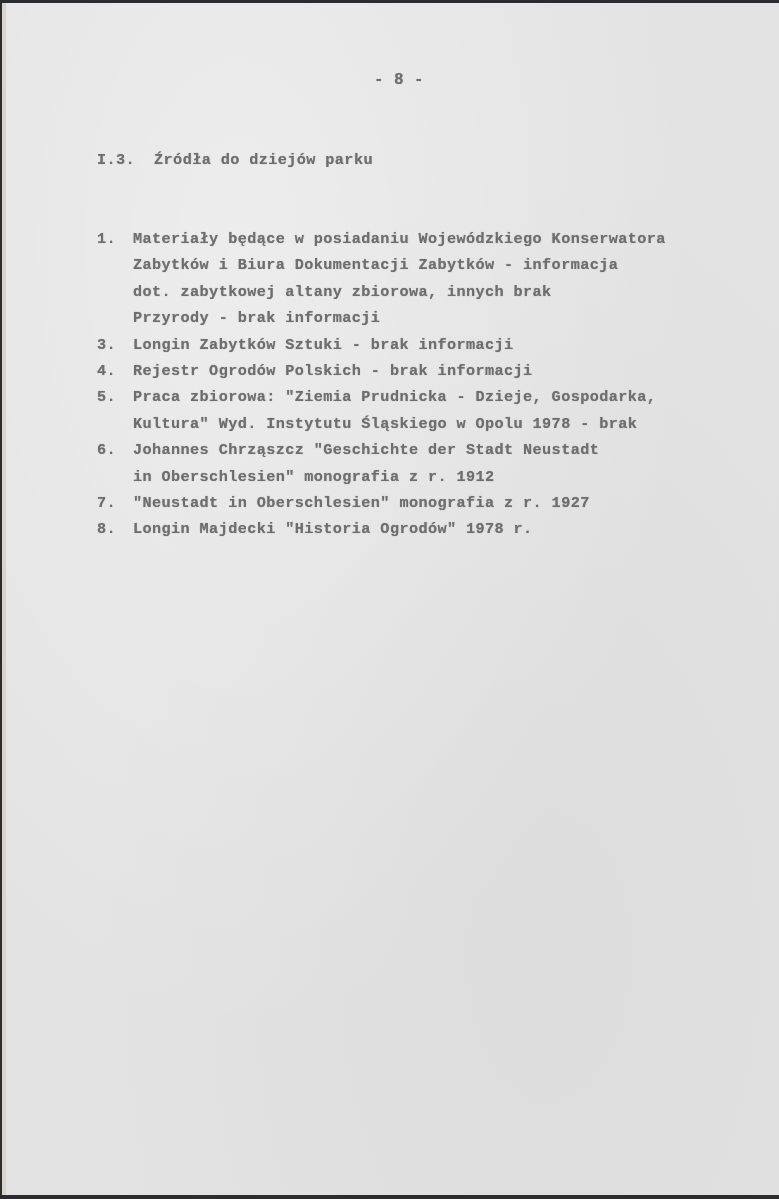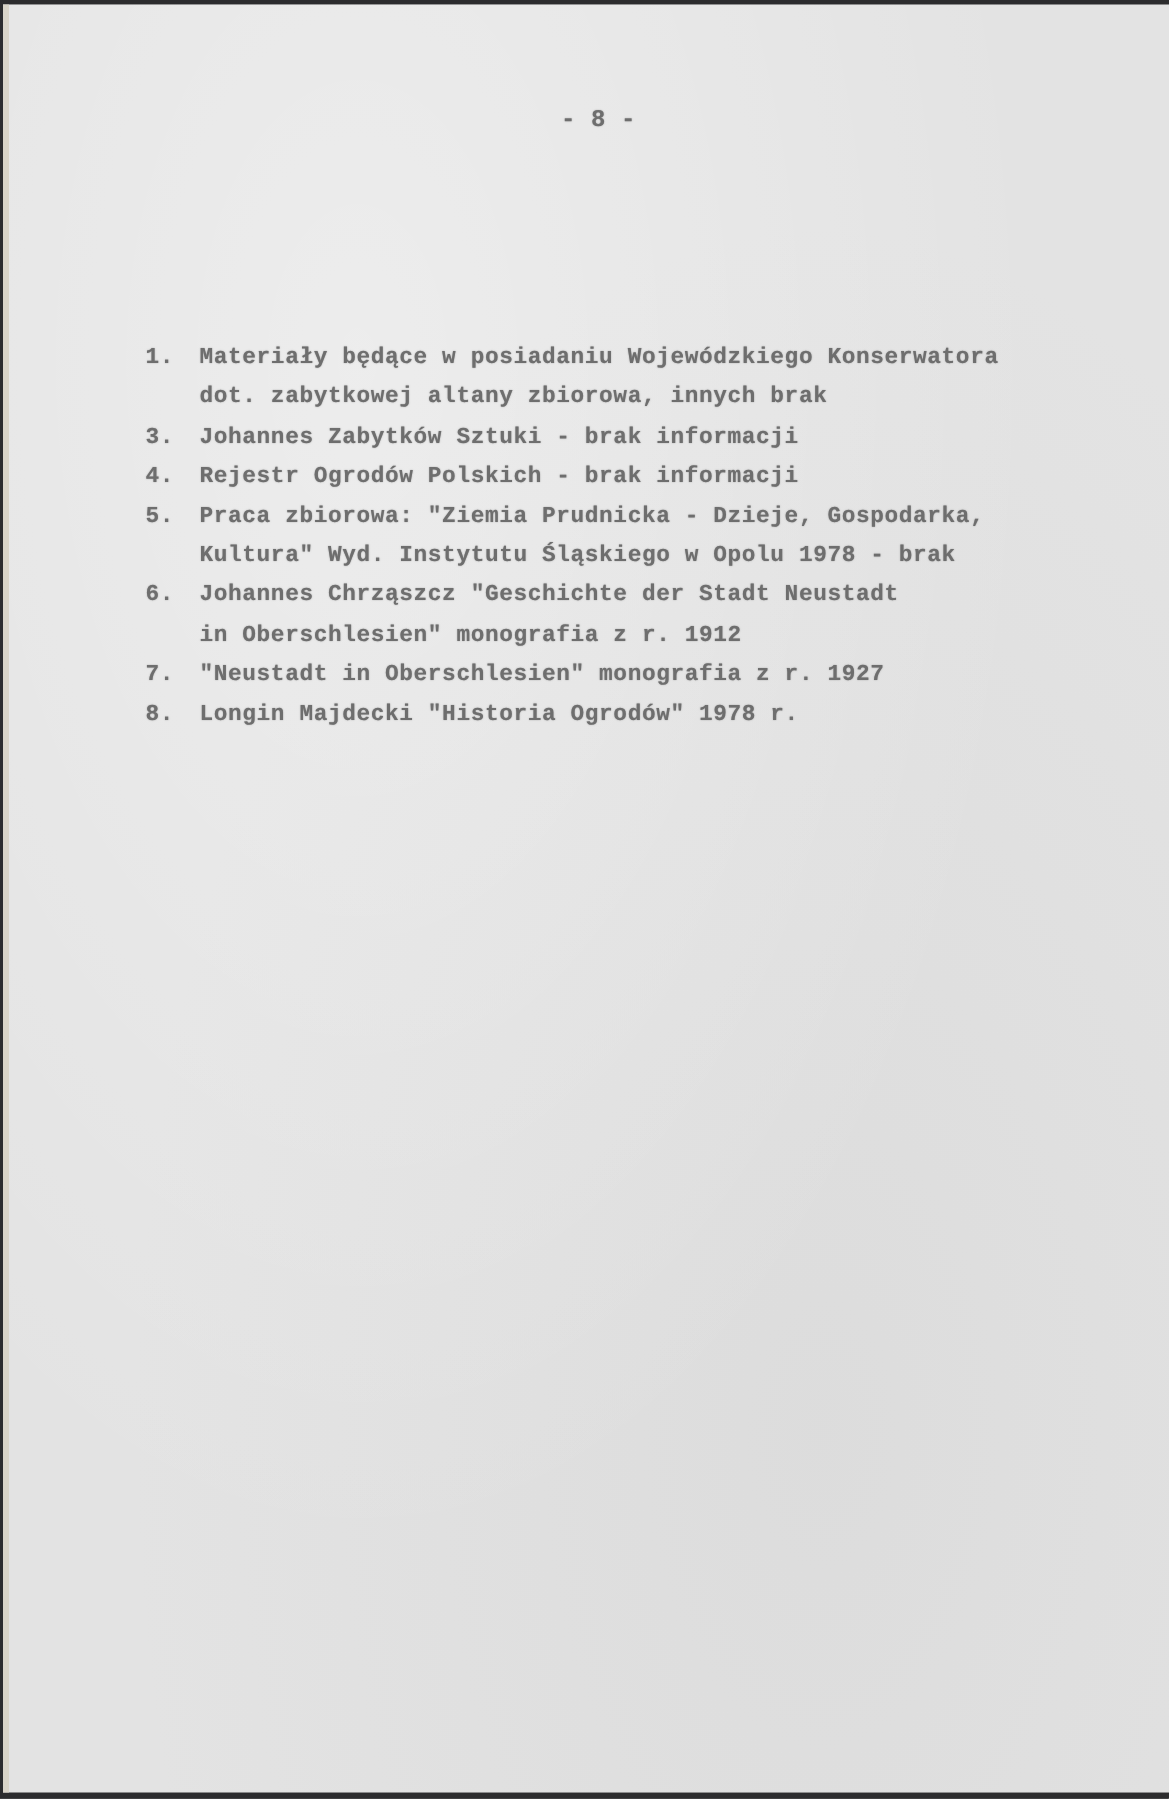--- a/index.html
+++ b/index.html
@@ -69,28 +69,31 @@
     }
   </style>
 </head>
 <body>
 
 <div class="scan">
   <div class="page">
 
     <div class="typewriter page-number">- 8 -</div>
 
+    <div class="typewriter section-heading"><span>I.3.</span>  <span>Źródła do dziejów parku</span></div>
 
     <ul class="list">
 
       <li class="list-line"><span class="typewriter"><span class="num">1.</span><span>Materiały będące w posiadaniu Wojewódzkiego Konserwatora</span></span></li>
+      <li class="list-line"><span class="typewriter"><span class="cont"></span><span>Zabytków i Biura Dokumentacji Zabytków - informacja</span></span></li>
       <li class="list-line"><span class="typewriter"><span class="cont"></span><span>dot. zabytkowej altany zbiorowa, innych brak</span></span></li>
 
+      <li class="list-line"><span class="typewriter"><span class="cont"></span><span>Przyrody - brak informacji</span></span></li>
 
-      <li class="list-line"><span class="typewriter"><span class="num">3.</span><span>Johannes Zabytków Sztuki - brak informacji</span></span></li>
+      <li class="list-line"><span class="typewriter"><span class="num">3.</span><span>Longin Zabytków Sztuki - brak informacji</span></span></li>
 
       <li class="list-line"><span class="typewriter"><span class="num">4.</span><span>Rejestr Ogrodów Polskich - brak informacji</span></span></li>
 
       <li class="list-line"><span class="typewriter"><span class="num">5.</span><span>Praca zbiorowa: "Ziemia Prudnicka - Dzieje, Gospodarka,</span></span></li>
       <li class="list-line"><span class="typewriter"><span class="cont"></span><span>Kultura" Wyd. Instytutu Śląskiego w Opolu 1978 - brak</span></span></li>
 
       <li class="list-line"><span class="typewriter"><span class="num">6.</span><span>Johannes Chrząszcz "Geschichte der Stadt Neustadt</span></span></li>
       <li class="list-line"><span class="typewriter"><span class="cont"></span><span>in Oberschlesien" monografia z r. 1912</span></span></li>
 
       <li class="list-line"><span class="typewriter"><span class="num">7.</span><span>"Neustadt in Oberschlesien" monografia z r. 1927</span></span></li>

